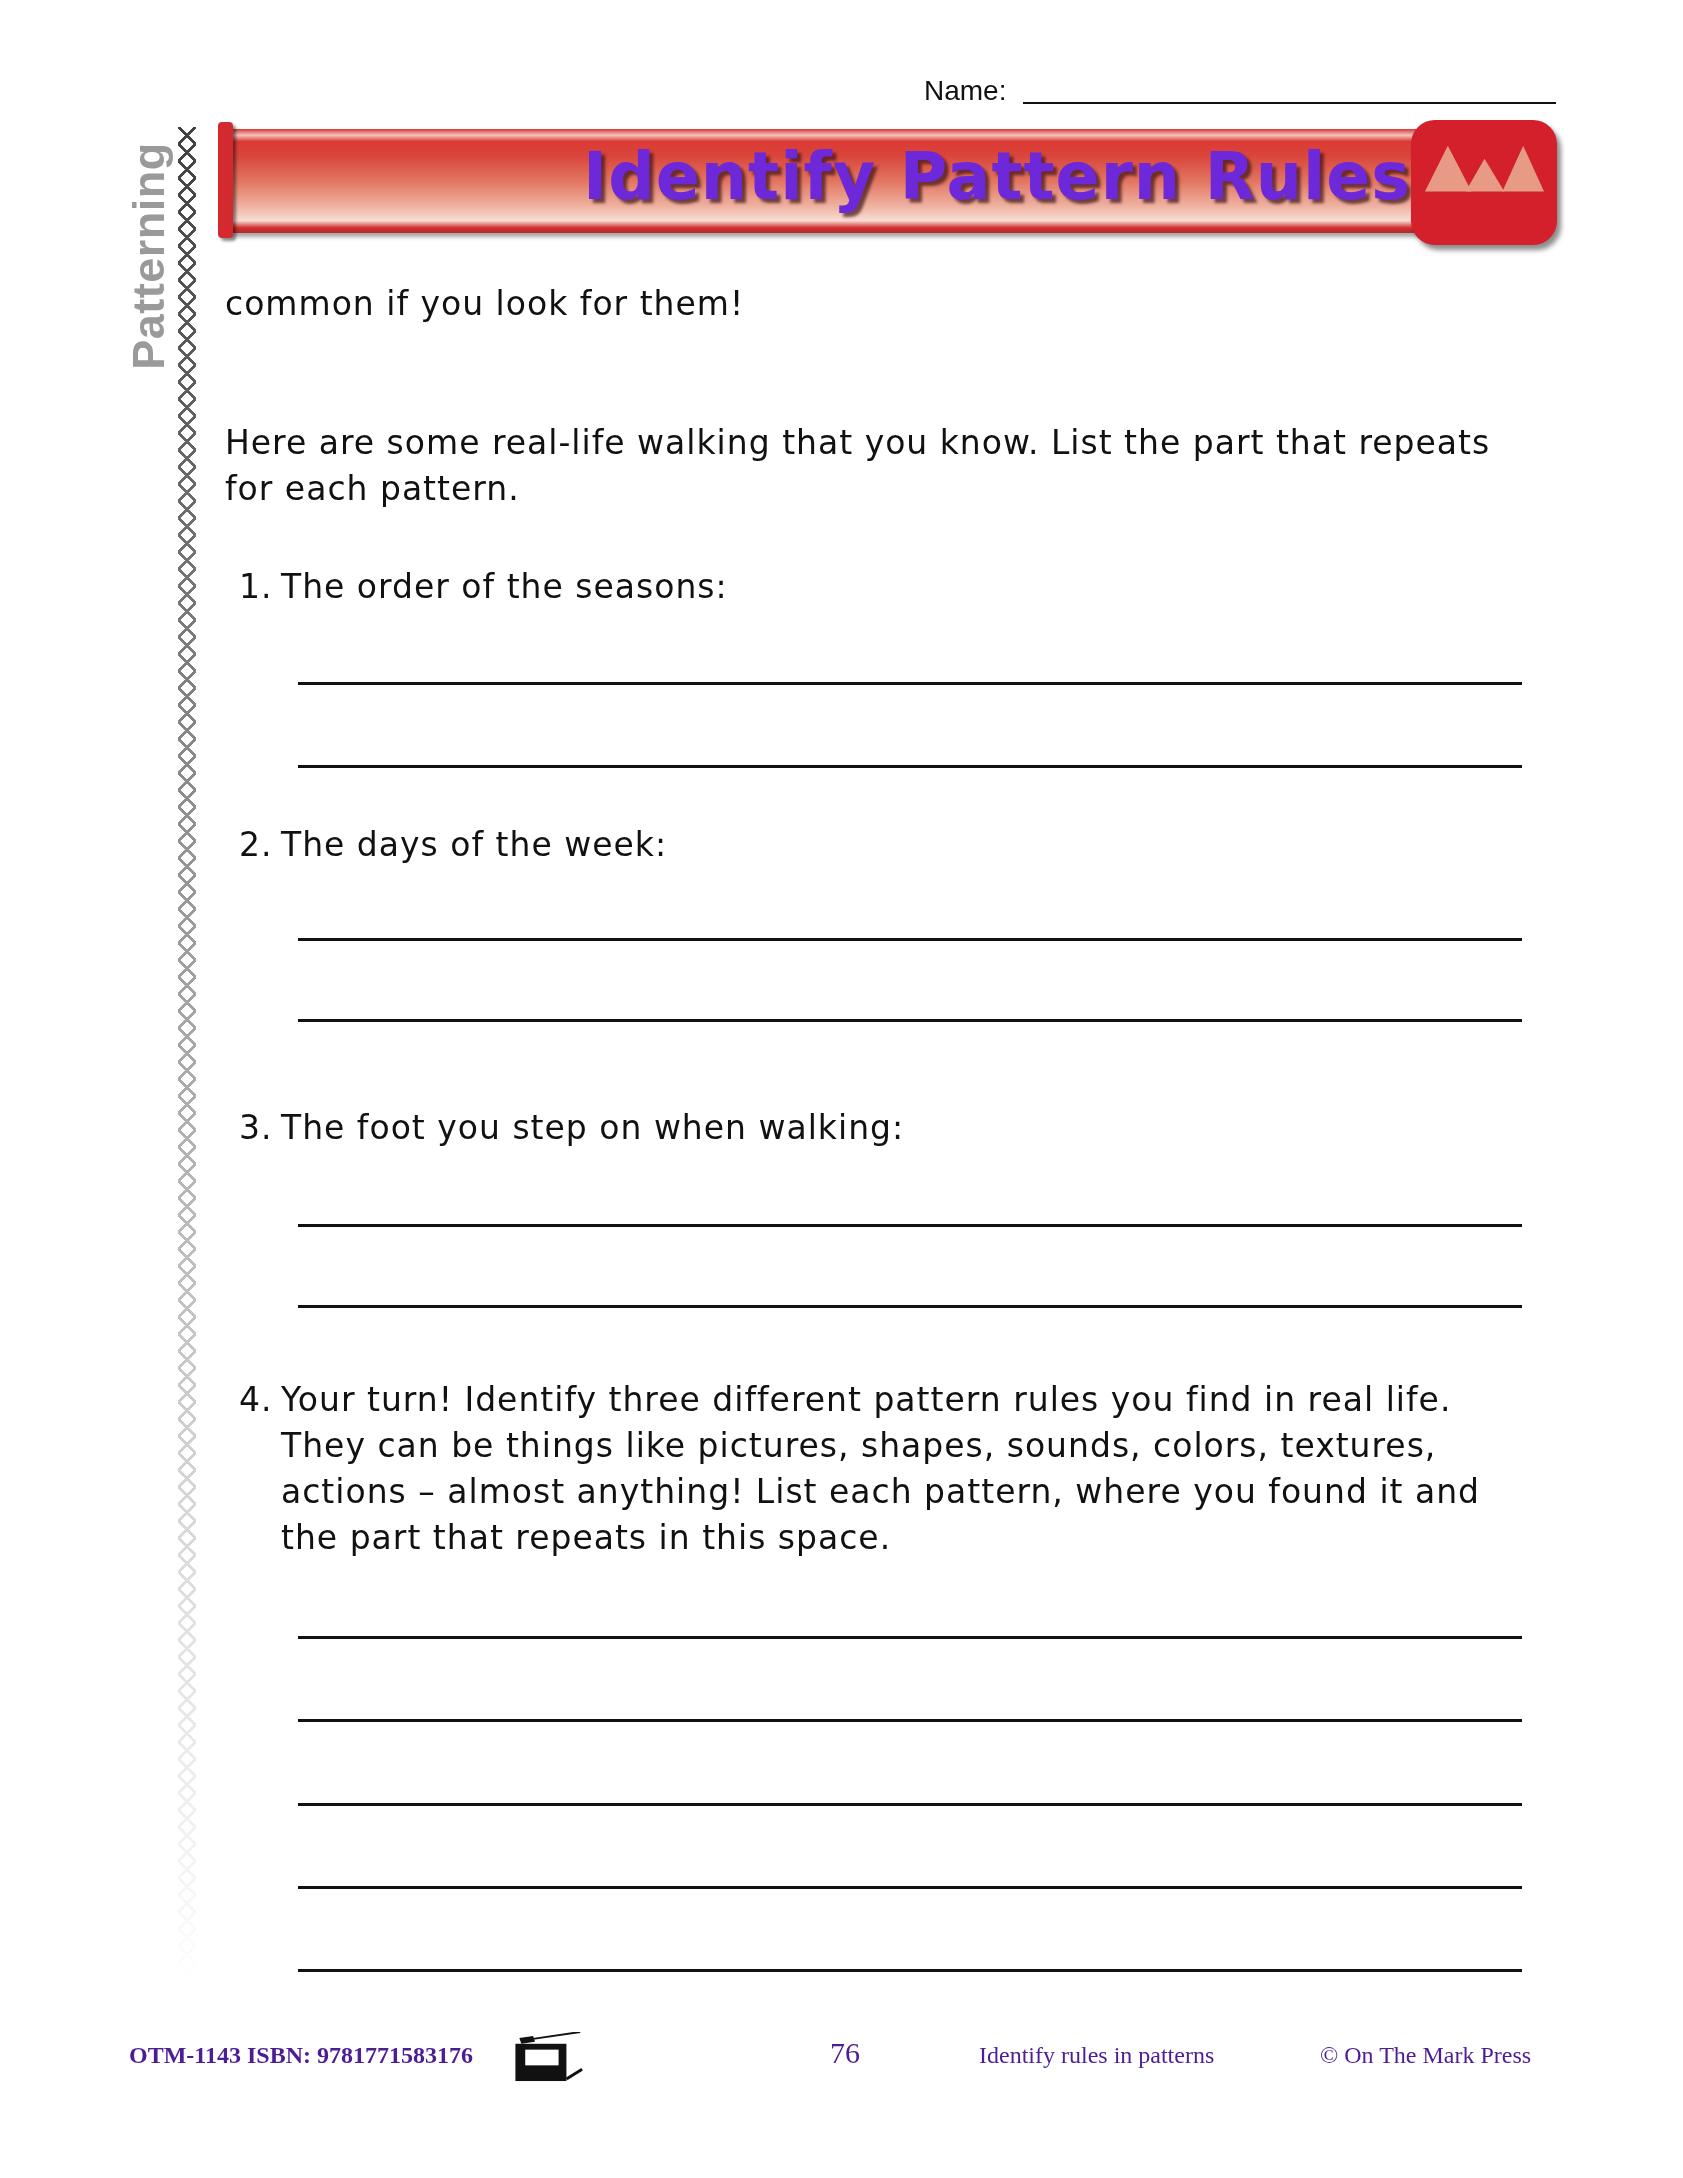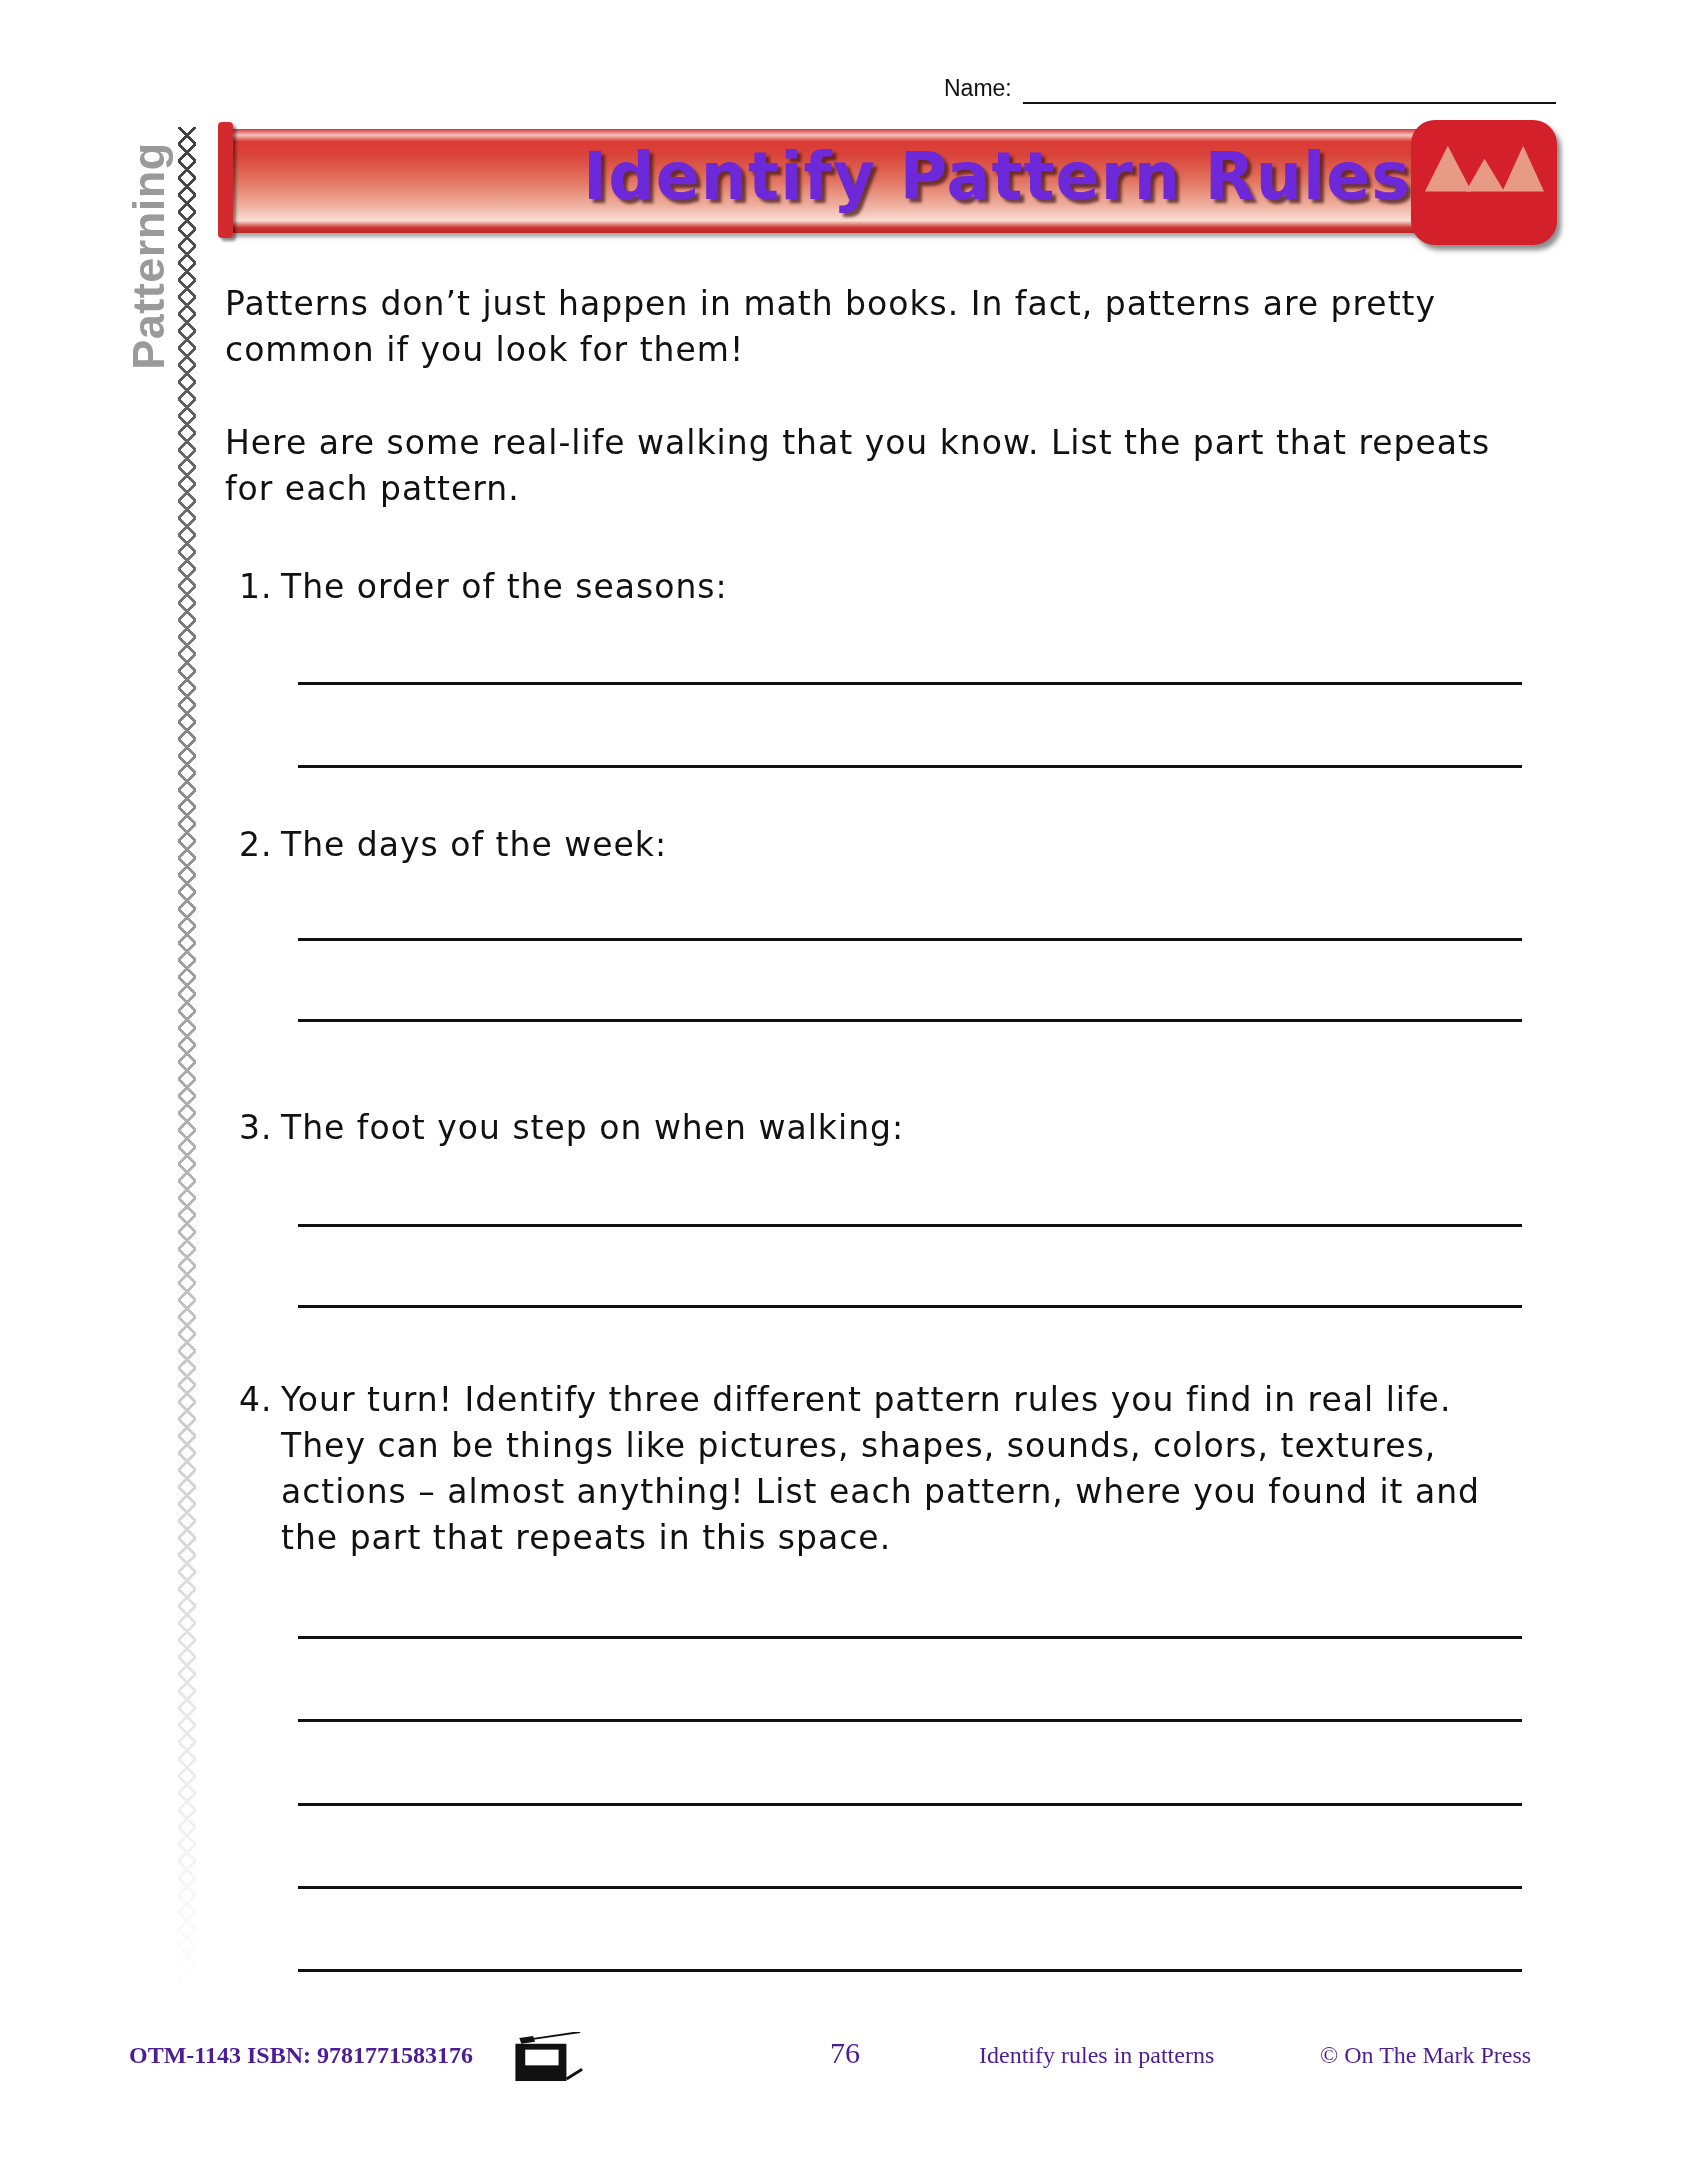--- a/index.html
+++ b/index.html
@@ -1,21 +1,21 @@
 <!DOCTYPE html>
 <html><head>
 <meta charset="utf-8">
 <style>
   html, body { margin:0; padding:0; }
   body { width:1683px; height:2178px; background:#ffffff; position:relative; overflow:hidden;
          font-family:"DejaVu Sans", sans-serif; color:#111; }
   .abs { position:absolute; }
 
   
-  .name-label { left:924px; top:75px; font-family:"Liberation Sans", sans-serif; font-size:23px; color:#111;margin-left:20px; }
+  .name-label { left:924px; top:75px; font-family:"Liberation Sans", sans-serif; font-size:28px; color:#111; }
   .name-line { left:1023px; top:102px; width:533px; height:2px; background:#111; }
 
   
   .side-label { left:149px; top:256px; transform:translate(-50%,-50%) rotate(-90deg);
                 font-family:"Liberation Sans", sans-serif; font-weight:bold; font-size:45px;
                 color:#9a9a9a; white-space:nowrap; letter-spacing:0.5px; }
   .diamond-strip { left:178px; top:127px; width:18px; height:1871px;
       background-image:
         linear-gradient(45deg, transparent 44%, #111 44%, #111 56%, transparent 56%),
         linear-gradient(-45deg, transparent 44%, #111 44%, #111 56%, transparent 56%);
@@ -69,21 +69,20 @@
 <div class="abs title">Identify Pattern Rules</div>
 <div class="abs badge">
   <svg width="146" height="125" viewBox="0 0 147 126">
     <polygon points="14,72 61,72 37,26" fill="#e79a86"></polygon>
     <polygon points="55,72 94,72 74,39" fill="#e79a86"></polygon>
     <polygon points="92,72 134,72 113,26" fill="#e79a86"></polygon>
   </svg>
 </div>
 
 <div class="abs body-text para1">
-  <div>Patterns don’t just happen in math books. In fact, patterns are pretty</div>
   <div>common if you look for them!</div>
 </div>
 <div class="abs body-text para2">
   <div>Here are some real-life walking that you know. List the part that repeats</div>
   <div>for each pattern.</div>
 </div>
 
 <div class="abs body-text q" style="top:564px;">
   <span class="num">1.</span><span>The order of the seasons:</span>
 </div>

